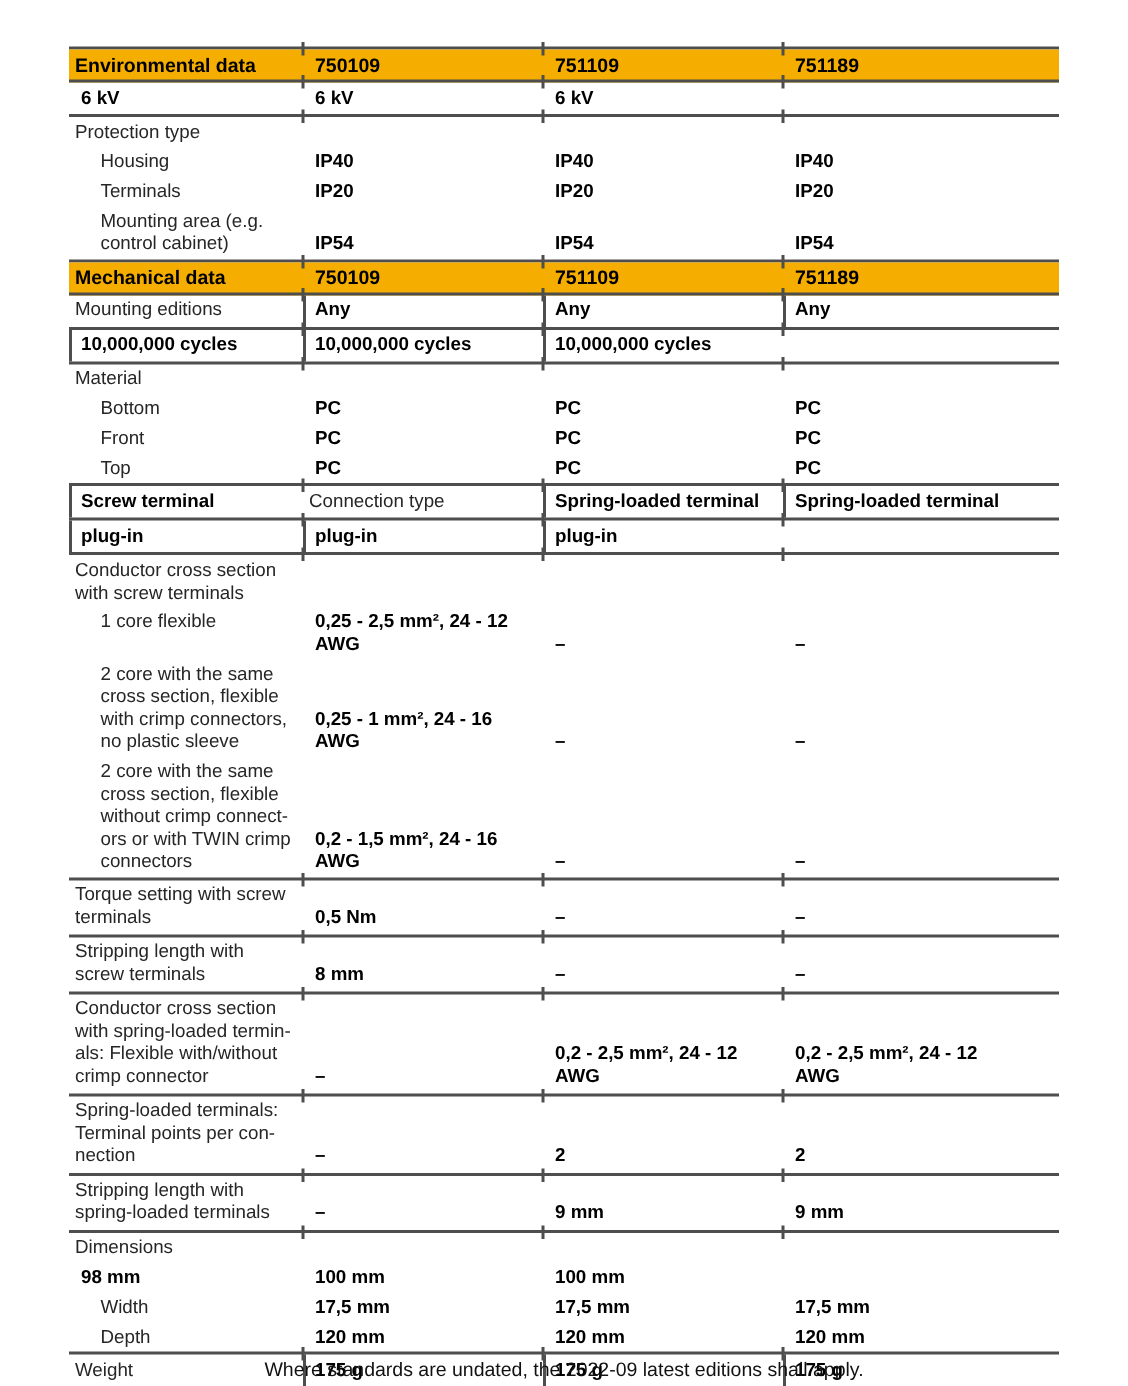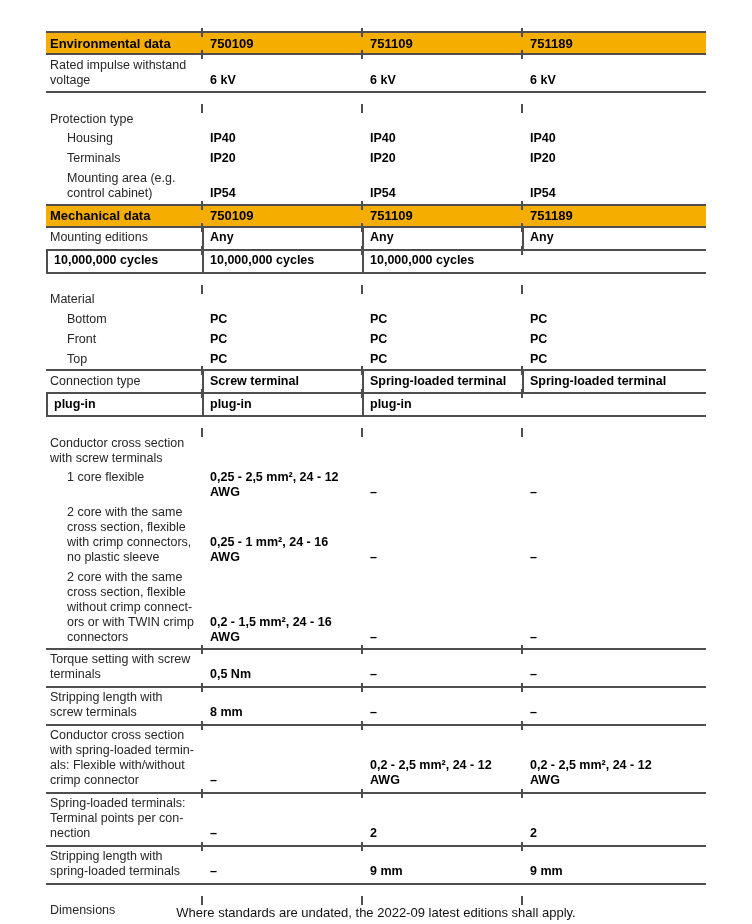--- a/index.html
+++ b/index.html
@@ -29,21 +29,21 @@
     align-items:center; height:22px;
     font-weight:bold; font-size:13px; color:#000;
   }
   .hdr .hc{padding-left:4px; white-space:nowrap;}
   .hdr .hv{padding-left:8px;}
   .grid{display:grid; grid-template-columns:156px 160px 160px 184px;}
   .cell{display:flex; padding-top:2.5px; padding-bottom:3.5px; white-space:pre-line;}
   .lab{align-items:flex-start; padding-left:4px; padding-right:2px; color:var(--label);}
   .val{align-items:flex-end; padding-left:8px; font-weight:bold; color:#000;}
   .vb .val{border-left:2px solid var(--line); padding-left:6px;}
-  .grp-label{padding:2.5px 4px 2px 4px; color:var(--label); white-space:pre-line;margin-top:16px;}
+  .grp-label{padding:2.5px 4px 2px 4px; color:var(--label); white-space:pre-line;}
   .sub .lab{padding-left:21px;}
   .sub .cell{padding-top:2.5px; padding-bottom:2.5px;}
   .footer{
     position:absolute; left:46px; top:905px; width:660px;
     text-align:center; font-size:13px; color:#111;
   }
 </style>
 </head>
 <body>
 
@@ -56,22 +56,20 @@
         <div class="hc">Environmental data</div>
         <div class="hv">750109</div>
         <div class="hv">751109</div>
         <div class="hv">751189</div>
       </div>
       <div class="sec">
         <span class="tick" style="left: 155px;"></span>
         <span class="tick" style="left: 315px;"></span>
         <span class="tick" style="left: 475px;"></span>
         <div class="grid">
-          <div class="cell lab">Rated impulse withstand
-voltage</div>
           <div class="cell val">6 kV</div>
           <div class="cell val">6 kV</div>
           <div class="cell val">6 kV</div>
         </div>
       </div>
       <div class="sec grp">
         <span class="tick" style="left: 155px;"></span>
         <span class="tick" style="left: 315px;"></span>
         <span class="tick" style="left: 475px;"></span>
         <div class="grp-label">Protection type</div>
@@ -147,22 +145,22 @@
           <div class="cell val">PC</div>
           <div class="cell val">PC</div>
           <div class="cell val">PC</div>
         </div>
       </div>
       <div class="sec vb">
         <span class="tick" style="left: 155px;"></span>
         <span class="tick" style="left: 315px;"></span>
         <span class="tick" style="left: 475px;"></span>
         <div class="grid">
+          <div class="cell val">Screw terminal</div>
           <div class="cell lab">Connection type</div>
-          <div class="cell val">Screw terminal</div>
           <div class="cell val">Spring-loaded terminal</div>
           <div class="cell val">Spring-loaded terminal</div>
         </div>
       </div>
       <div class="sec vb">
         <span class="tick" style="left: 155px;"></span>
         <span class="tick" style="left: 315px;"></span>
         <span class="tick" style="left: 475px;"></span>
         <div class="grid">
           <div class="cell val">plug-in</div>

